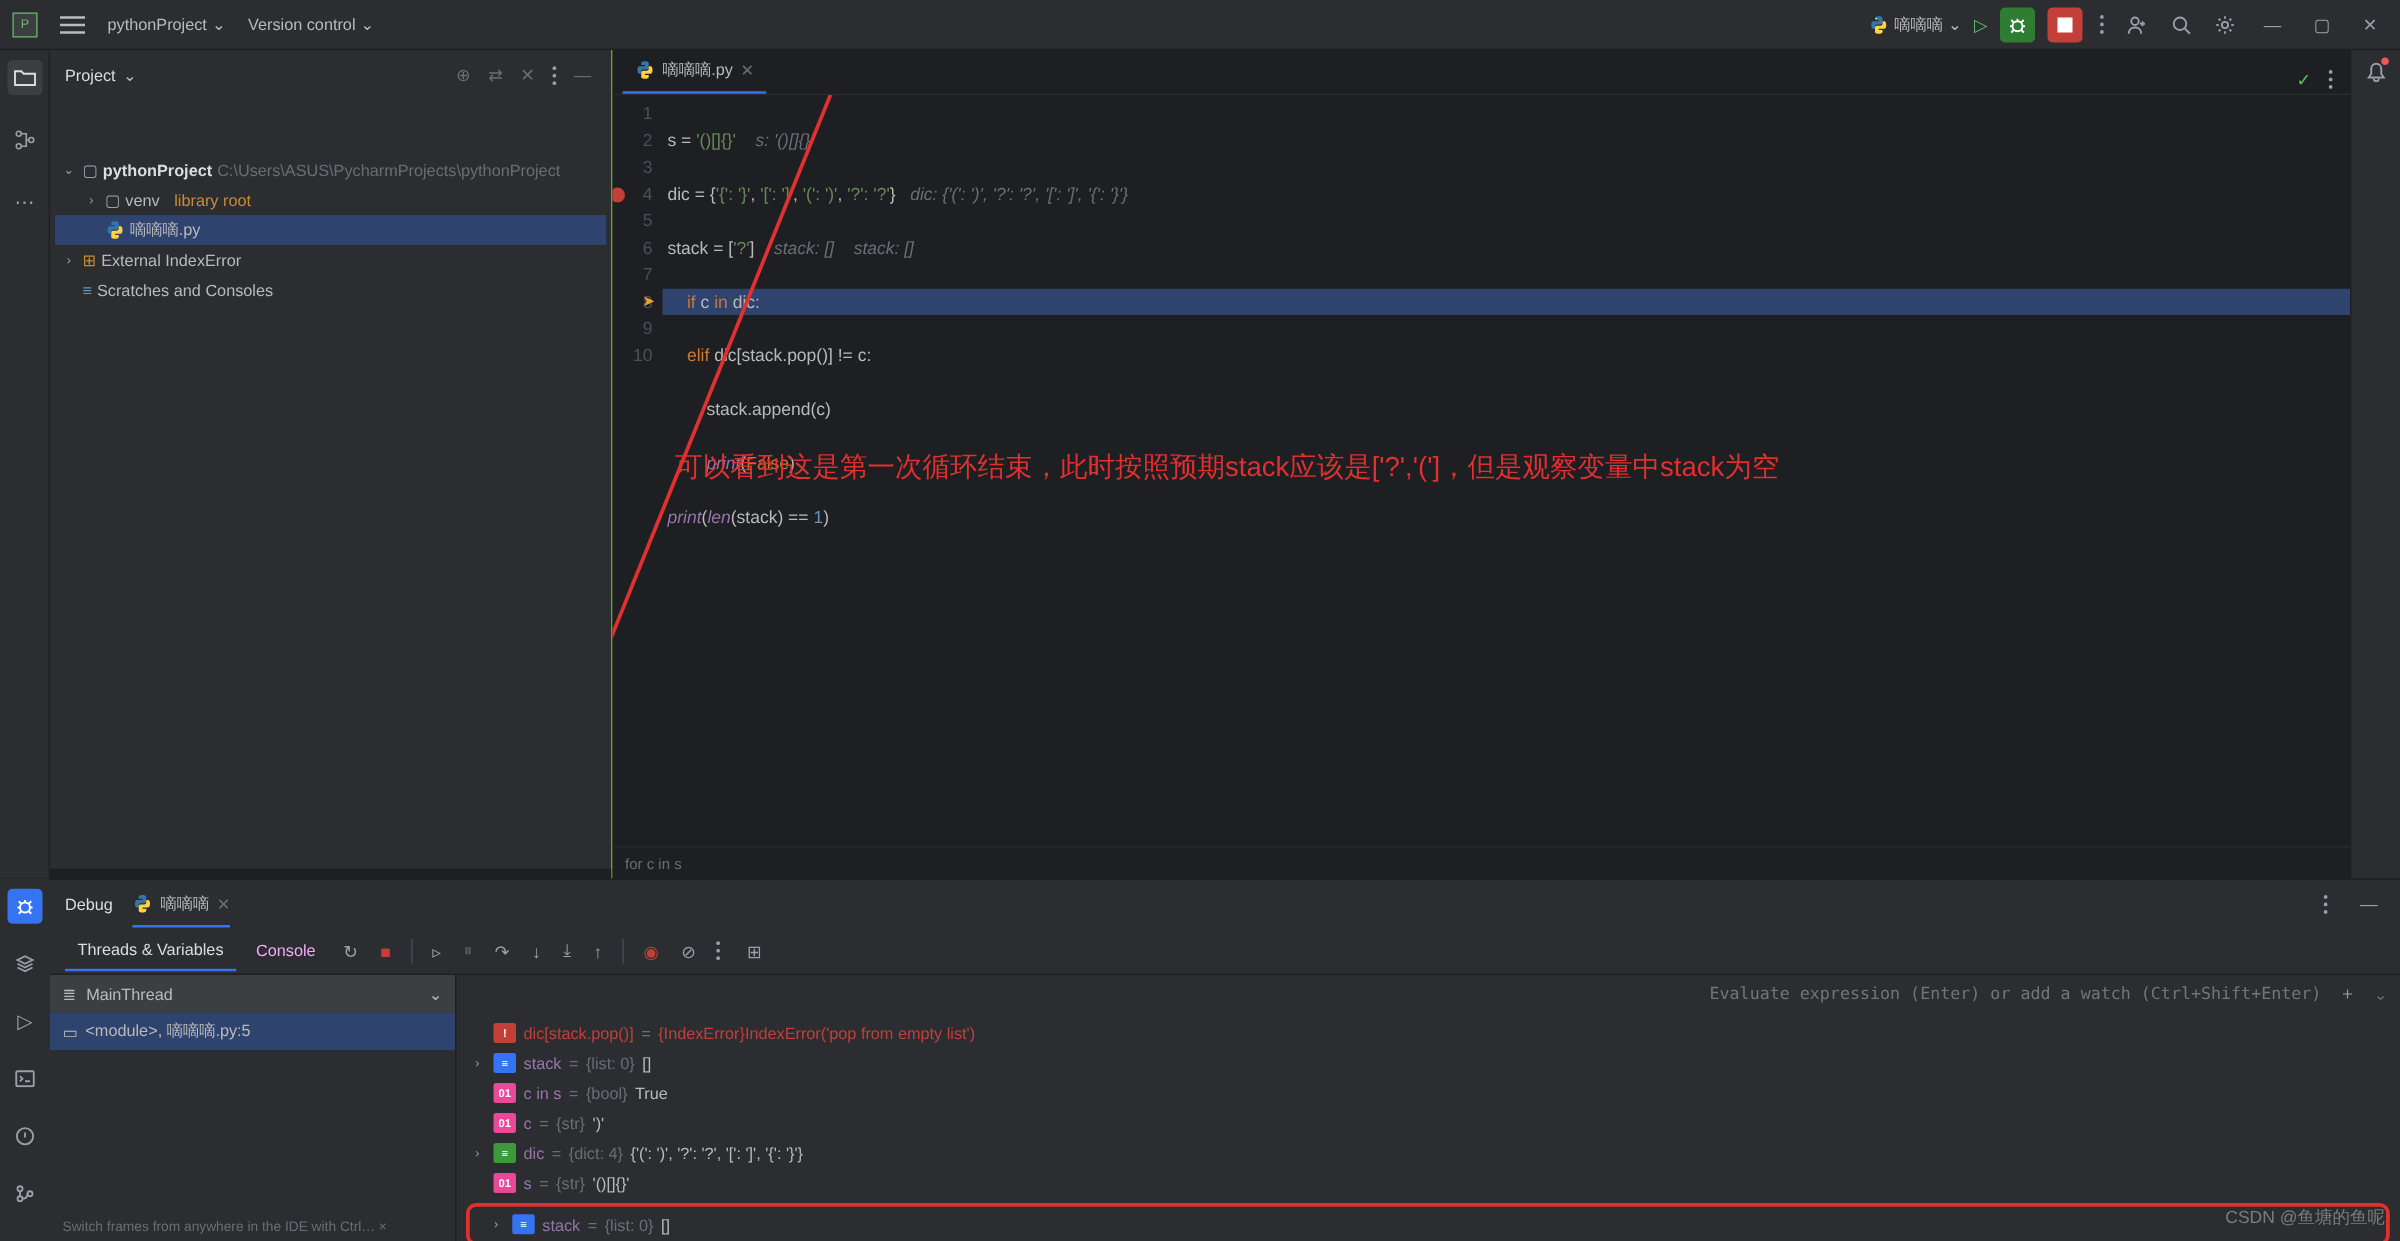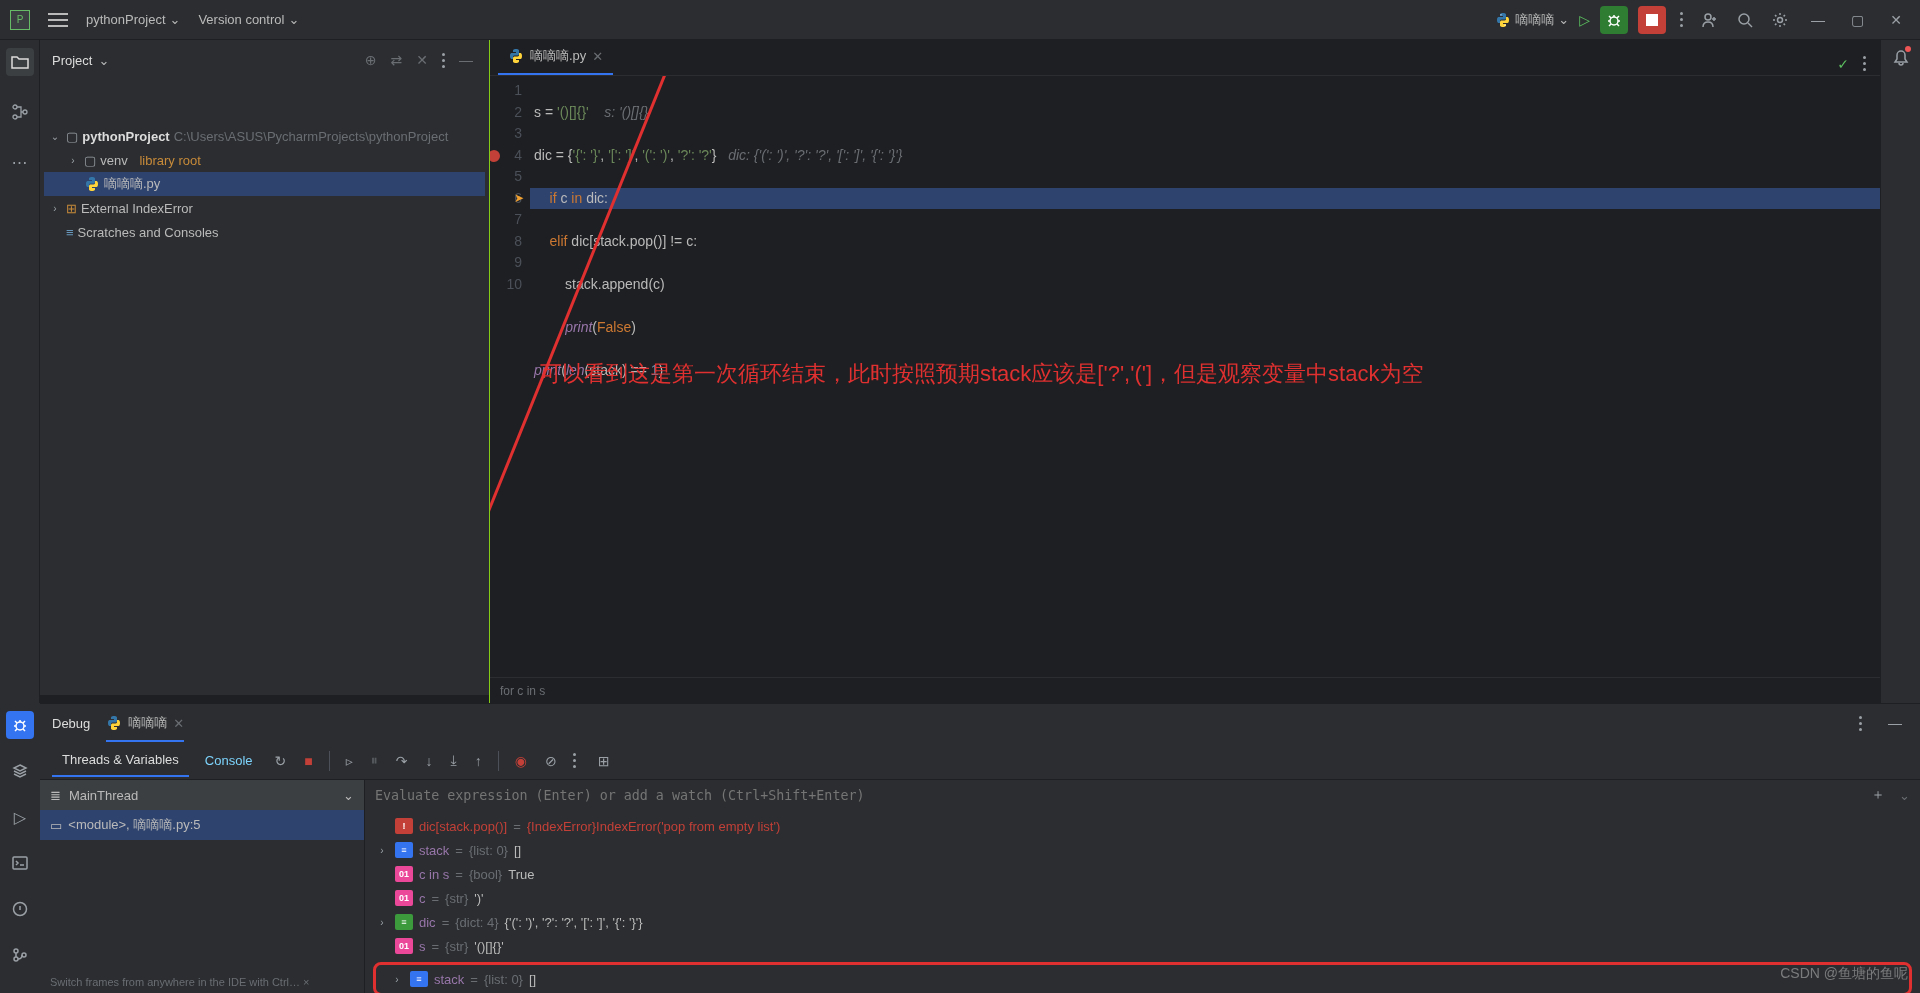--- a/index.html
+++ b/index.html
@@ -86,32 +86,32 @@
 .rightrail { width:40px; background:#2b2d30; display:flex; flex-direction:column; align-items:center; padding-top:8px; gap:14px; border-left:1px solid #1e1f22; }
 .rightrail .ri { color:#9aa0a6; cursor:pointer; font-size:16px; }
 
 
 .debug { height:290px; background:#2b2d30; display:flex; flex-direction:column; border-top:1px solid #1e1f22; }
 .debug-hdr { height:38px; display:flex; align-items:center; padding:0 12px; gap:16px; }
 .debug-hdr .dttl { font-weight:500; color:#ddd; }
 .debug-tab { display:flex; align-items:center; gap:6px; cursor:pointer; }
 .debug-hdr .phs { flex:1; }
 .dtb { height:38px; display:flex; align-items:center; gap:6px; padding:0 12px; border-bottom:1px solid #1e1f22; }
-.dtab { padding:8px 10px; cursor:pointer; color:#7dd3fc; }
+.dtab { padding:8px 10px; cursor:pointer; color:#f0abfc; }
 .dtab.active { color:#ddd; border-bottom:2px solid #3574f0; }
 .dic { color:#9aa0a6; cursor:pointer; padding:4px 6px; font-size:14px; }
 .dsep { width:1px; height:20px; background:#4b5059; margin:0 4px; }
 .debug-body { flex:1; display:flex; overflow:hidden; }
 .frames { width:325px; border-right:1px solid #1e1f22; display:flex; flex-direction:column; }
 .thread-sel { height:30px; background:#3c3f41; display:flex; align-items:center; padding:0 10px; gap:8px; cursor:pointer; }
 .thread-sel .tname { flex:1; }
 .frame { padding:6px 10px; background:#2e436e; display:flex; align-items:center; gap:6px; cursor:pointer; }
 .vars { flex:1; display:flex; flex-direction:column; overflow:hidden; }
 .eval { height:30px; display:flex; align-items:center; padding:0 10px; color:#6a6e73; font-family:Consolas,monospace; gap:8px; }
-.eval input { flex:1; background:transparent; border:none; color:#bababa; font-family:inherit; outline:none; }
+.eval input { flex:1; background:transparent; border:none; color:#bababa; font-family:inherit; outline:none;text-align:right; }
 .vlist { flex:1; overflow:auto; padding:4px 0; font-family:Consolas,monospace; font-size:13px; }
 .vrow { display:flex; align-items:center; padding:2px 10px; gap:6px; height:24px; }
 .vrow .arrow { width:14px; }
 .vicon { width:18px; height:16px; display:flex; align-items:center; justify-content:center; border-radius:2px; font-size:9px; font-weight:bold; color:#fff; }
 .vicon.err { background:#c34038; }
 .vicon.list { background:#3574f0; }
 .vicon.obj { background:#3c9a3c; }
 .vicon.prim { background:#ec4899; }
 .vname { color:#9876aa; }
 .vname.err { color:#c34038; }
@@ -301,20 +301,21 @@
           <div>5</div>
           <div>6</div>
           <div>7</div>
           <div>8</div>
           <div>9</div>
           <div>10</div>
         </div>
         <div class="code">
 <div class="code-line"><span class="c-id">s = </span><span class="c-str">'()[]{}'</span><span class="c-cmt">    s: '()[]{}'</span></div>
 <div class="code-line"><span class="c-id">dic = {</span><span class="c-str">'{': '}'</span><span class="c-op">, </span><span class="c-str">'[': ']'</span><span class="c-op">, </span><span class="c-str">'(': ')'</span><span class="c-op">, </span><span class="c-str">'?': '?'</span><span class="c-op">}   </span><span class="c-cmt">dic: {'(': ')', '?': '?', '[': ']', '{': '}'}</span></div>
+<div class="code-line"><span class="c-id">stack = [</span><span class="c-str">'?'</span><span class="c-op">]    </span><span class="c-cmt">stack: []    stack: []</span></div>
 <div class="code-line hl-exec" style="position:relative"><span class="exec-arrow">➤</span><span class="c-kw">    if </span><span class="c-id">c </span><span class="c-kw">in </span><span class="c-id">dic:</span></div>
 <div class="code-line"><span class="c-kw">    elif </span><span class="c-id">dic[stack.pop()] != c:</span></div>
 <div class="code-line"><span class="c-id">        stack.append(c)</span></div>
 <div class="code-line"><span class="c-id">        </span><span class="c-fn">print</span><span class="c-op">(</span><span class="c-bool">False</span><span class="c-op">)</span></div>
 <div class="code-line"><span class="c-fn">print</span><span class="c-op">(</span><span class="c-fn">len</span><span class="c-id">(stack) == </span><span class="c-num">1</span><span class="c-op">)</span></div>
           <div class="annot">可以看到这是第一次循环结束，此时按照预期stack应该是['?','(']，但是观察变量中stack为空</div>
           <div class="red-line" style="left:-140px; top:675px; width:760px; transform:rotate(-68deg);"></div>
         </div>
       </div>
       <div class="breadcrumb">for c in s</div>

